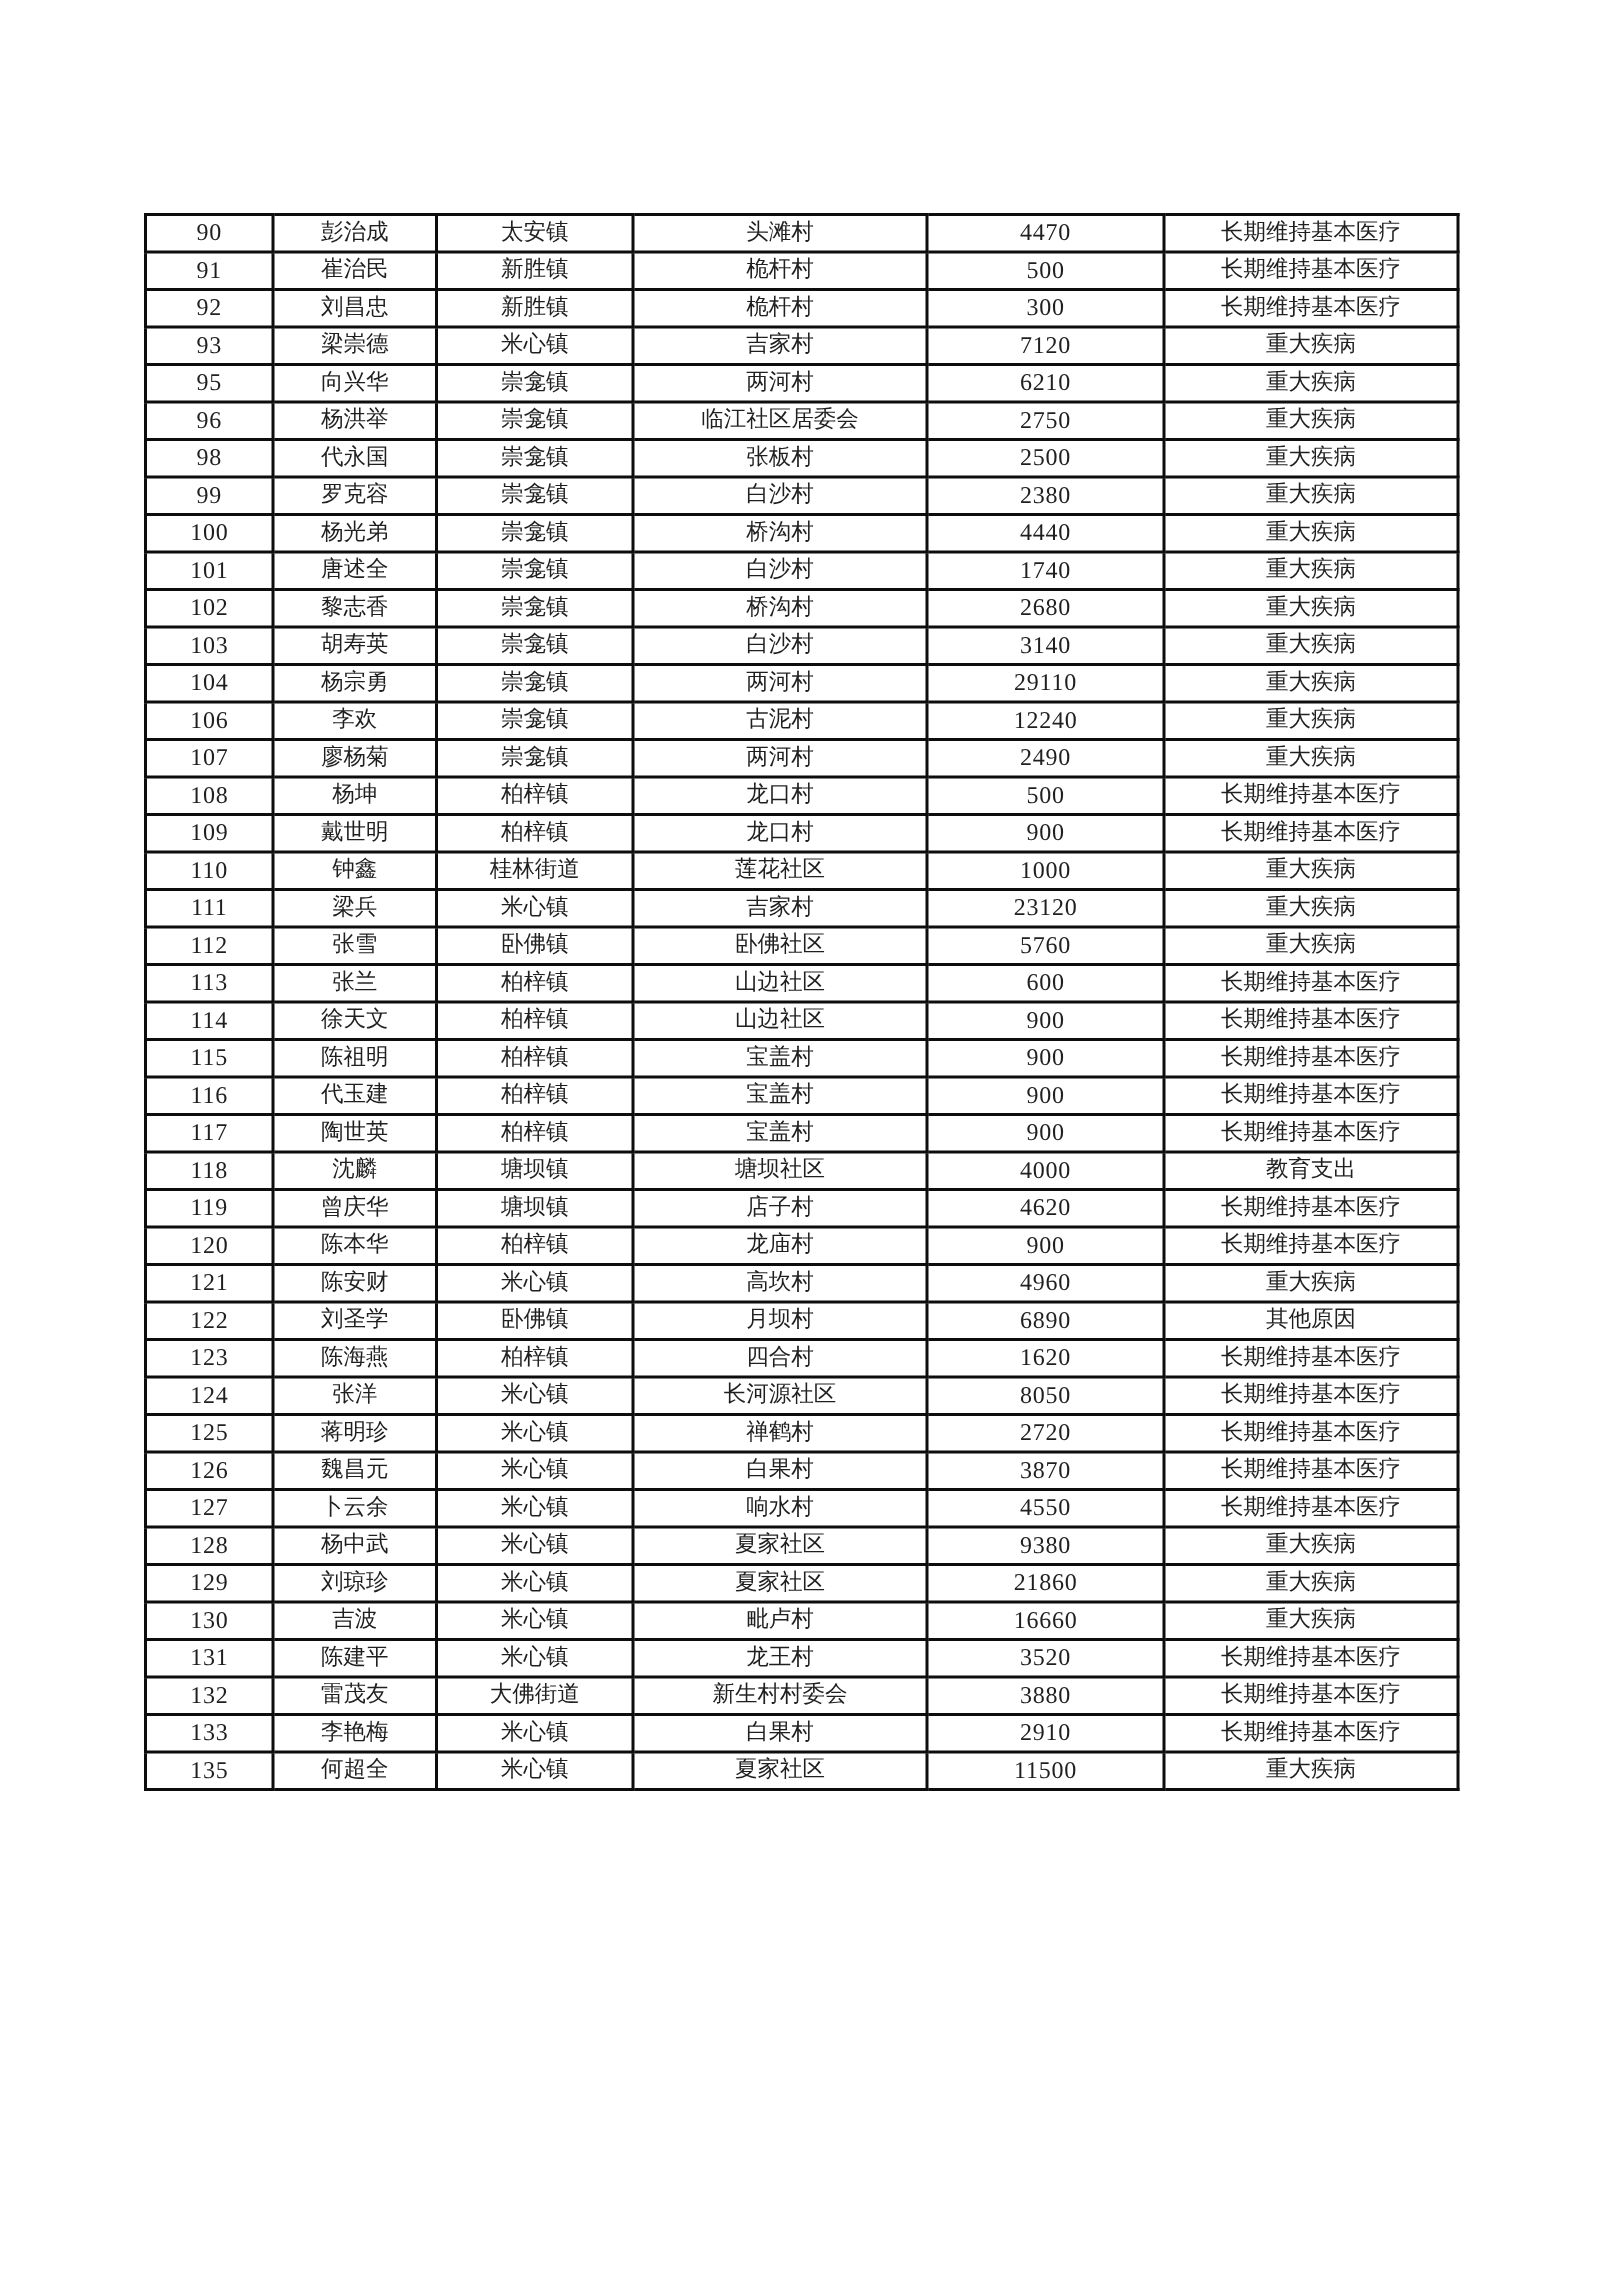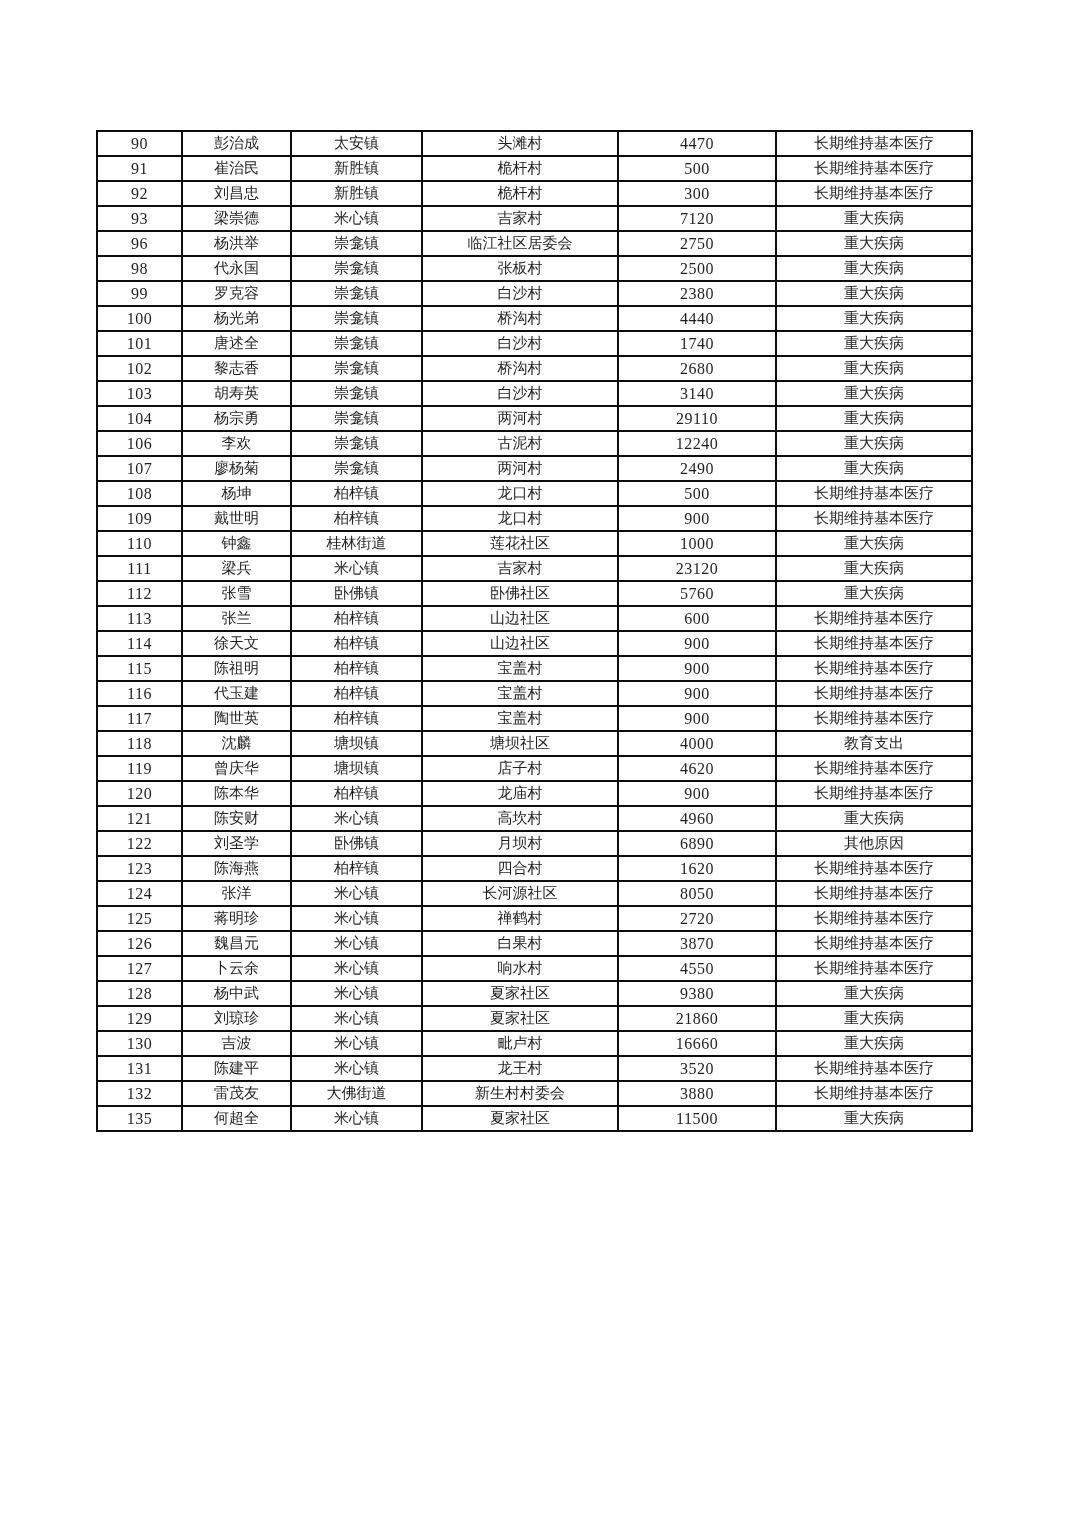--- a/index.html
+++ b/index.html
@@ -12,21 +12,21 @@
     width: 1075px;
     height: 1519px;
     background: #ffffff;
     overflow: hidden;
     font-family: "Liberation Serif", "DejaVu Serif", serif;
     color: #1a1a1a;
   }
   table.subsidy-table {
     position: absolute;
     left: 96px;
-    top: 130px;
+    top: 142px;
     width: 875px;
     border-collapse: collapse;
     table-layout: fixed;
   }
   table.subsidy-table td {
     border: 2px solid #0d0d0d;
     height: 23px;
     padding: 0 2px;
     text-align: center;
     vertical-align: middle;
@@ -81,20 +81,28 @@
         </tr>
         <tr>
           <td class="num">93</td>
           <td>梁崇德</td>
           <td>米心镇</td>
           <td>吉家村</td>
           <td class="num">7120</td>
           <td>重大疾病</td>
         </tr>
         <tr>
+          <td class="num">95</td>
+          <td>向兴华</td>
+          <td>崇龛镇</td>
+          <td>两河村</td>
+          <td class="num">6210</td>
+          <td>重大疾病</td>
+        </tr>
+        <tr>
           <td class="num">96</td>
           <td>杨洪举</td>
           <td>崇龛镇</td>
           <td>临江社区居委会</td>
           <td class="num">2750</td>
           <td>重大疾病</td>
         </tr>
         <tr>
           <td class="num">98</td>
           <td>代永国</td>
@@ -361,20 +369,28 @@
         </tr>
         <tr>
           <td class="num">132</td>
           <td>雷茂友</td>
           <td>大佛街道</td>
           <td>新生村村委会</td>
           <td class="num">3880</td>
           <td>长期维持基本医疗</td>
         </tr>
         <tr>
+          <td class="num">133</td>
+          <td>李艳梅</td>
+          <td>米心镇</td>
+          <td>白果村</td>
+          <td class="num">2910</td>
+          <td>长期维持基本医疗</td>
+        </tr>
+        <tr>
           <td class="num">135</td>
           <td>何超全</td>
           <td>米心镇</td>
           <td>夏家社区</td>
           <td class="num">11500</td>
           <td>重大疾病</td>
         </tr>
       </tbody>
   </table>
 </div>

